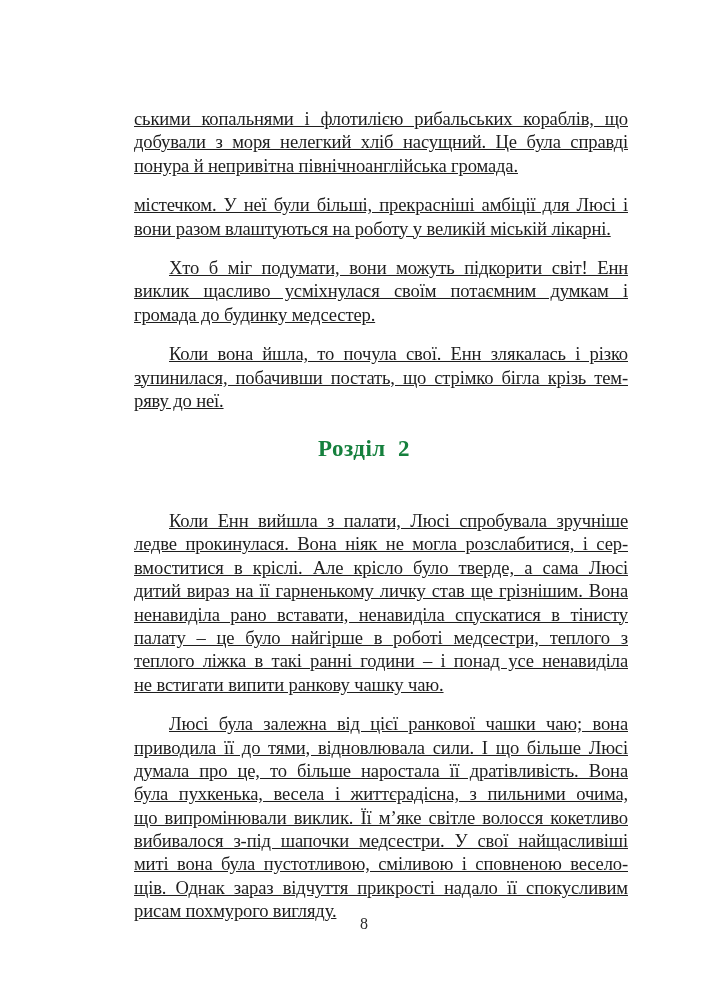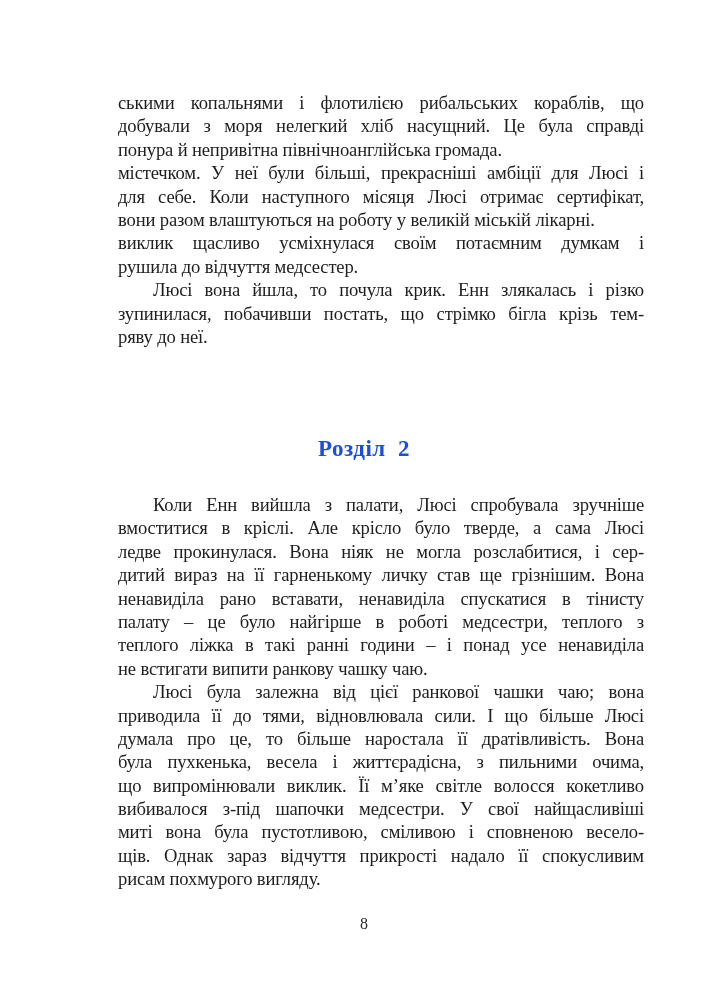--- a/index.html
+++ b/index.html
@@ -22,21 +22,22 @@
       height: 1000px;
       background: #ffffff;
     }
     .text-block {
       position: absolute;
       left: 118px;
       top: 91px;
       width: 526px;
     }
     .para {
-      margin: 0;
+      margin: 16px;
+      text-decoration: underline;
     }
     .line {
       display: block;
       height: 23.4px;
       line-height: 23.4px;
       font-size: 18.6px;
       text-align: justify;
       text-align-last: justify;
       white-space: nowrap;
       overflow: visible;
@@ -52,21 +53,21 @@
       position: absolute;
       left: 0;
       width: 728px;
       top: 436px;
       text-align: center;
       font-size: 23px;
       font-weight: bold;
       letter-spacing: 0.5px;
       word-spacing: 6px;
       margin: 0;
-      color: #1d4ed8;
+      color: #15803d;
     }
     .block-1 { top: 91px; }
     .block-2 { top: 493px; }
     .page-number {
       position: absolute;
       left: 0;
       width: 728px;
       top: 915px;
       text-align: center;
       font-size: 16px;
@@ -78,41 +79,41 @@
 
 <div class="page">
   <div class="text-block block-1">
       <div class="para">
         <span class="line">ськими копальнями і флотилією рибальських кораблів, що</span>
         <span class="line">добували з моря нелегкий хліб насущний. Це була справді</span>
         <span class="line last">понура й непривітна північноанглійська громада.</span>
       </div>
       <div class="para">
         <span class="line">містечком. У неї були більші, прекрасніші амбіції для Люсі і</span>
-        <span class="line">для себе. Коли наступного місяця Люсі отримає сертифікат,</span>
         <span class="line last">вони разом влаштуються на роботу у великій міській лікарні.</span>
       </div>
       <div class="para">
+        <span class="line indent">Хто б міг подумати, вони можуть підкорити світ! Енн</span>
         <span class="line">виклик щасливо усміхнулася своїм потаємним думкам і</span>
-        <span class="line last">рушила до відчуття медсестер.</span>
+        <span class="line last">громада до будинку медсестер.</span>
       </div>
       <div class="para">
-        <span class="line indent">Люсі вона йшла, то почула крик. Енн злякалась і різко</span>
+        <span class="line indent">Коли вона йшла, то почула свої. Енн злякалась і різко</span>
         <span class="line">зупинилася, побачивши постать, що стрімко бігла крізь тем-</span>
         <span class="line last">ряву до неї.</span>
       </div>
     </div>
 
   <h2 class="chapter-heading">Розділ  2</h2>
 
   <div class="text-block block-2">
       <div class="para">
         <span class="line indent">Коли Енн вийшла з палати, Люсі спробувала зручніше</span>
+        <span class="line">ледве прокинулася. Вона ніяк не могла розслабитися, і сер-</span>
         <span class="line">вмоститися в кріслі. Але крісло було тверде, а сама Люсі</span>
-        <span class="line">ледве прокинулася. Вона ніяк не могла розслабитися, і сер-</span>
         <span class="line">дитий вираз на її гарненькому личку став ще грізнішим. Вона</span>
         <span class="line">ненавиділа рано вставати, ненавиділа спускатися в тінисту</span>
         <span class="line">палату – це було найгірше в роботі медсестри, теплого з</span>
         <span class="line">теплого ліжка в такі ранні години – і понад усе ненавиділа</span>
         <span class="line last">не встигати випити ранкову чашку чаю.</span>
       </div>
       <div class="para">
         <span class="line indent">Люсі була залежна від цієї ранкової чашки чаю; вона</span>
         <span class="line">приводила її до тями, відновлювала сили. І що більше Люсі</span>
         <span class="line">думала про це, то більше наростала її дратівливість. Вона</span>

